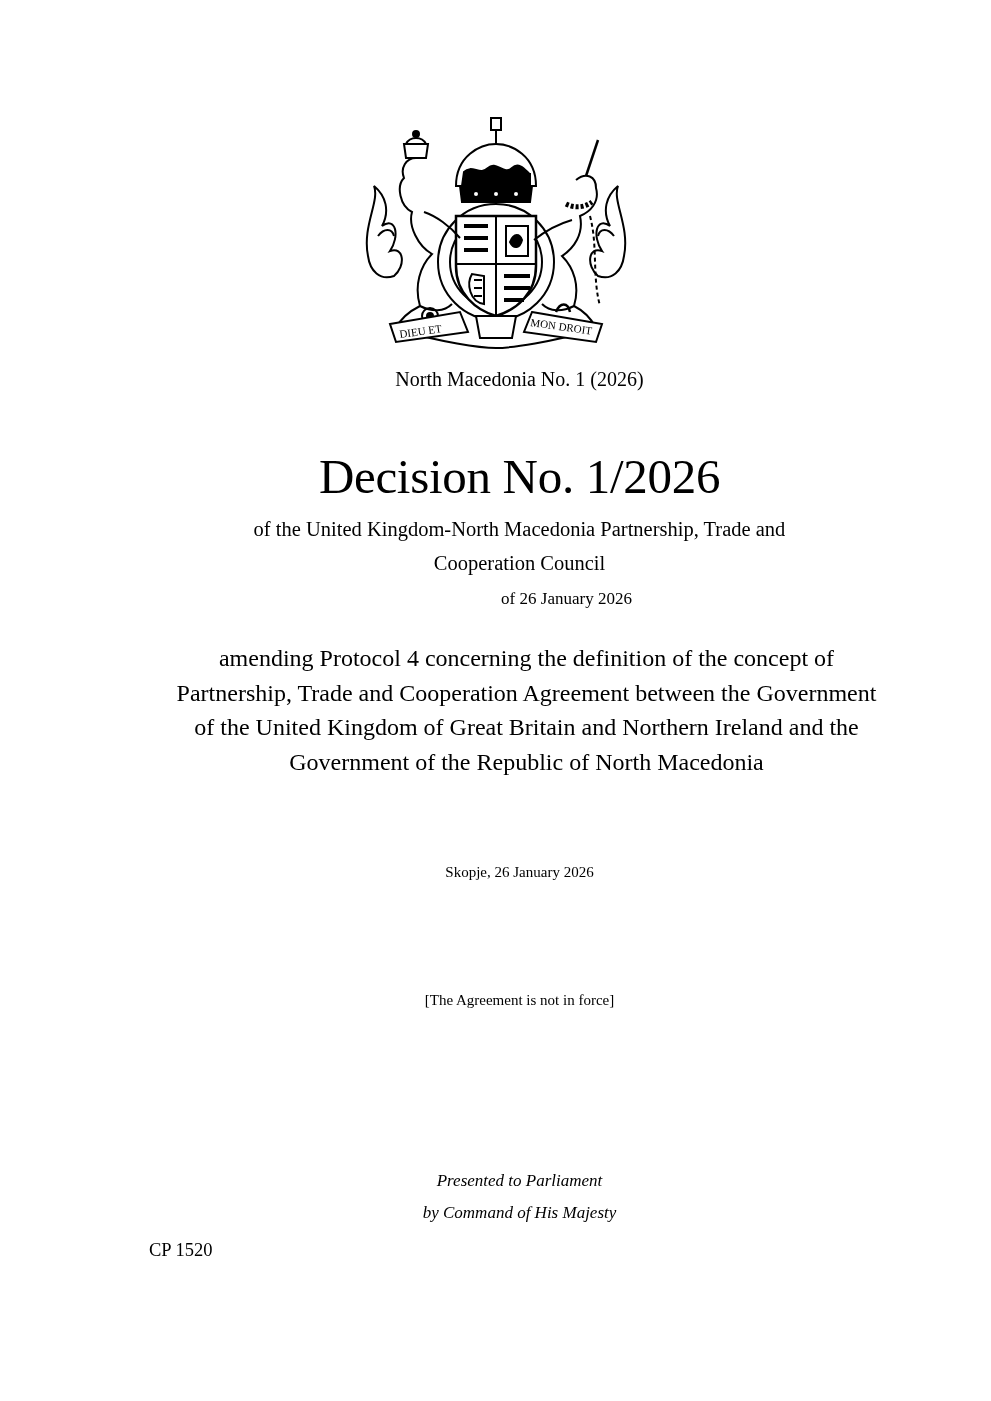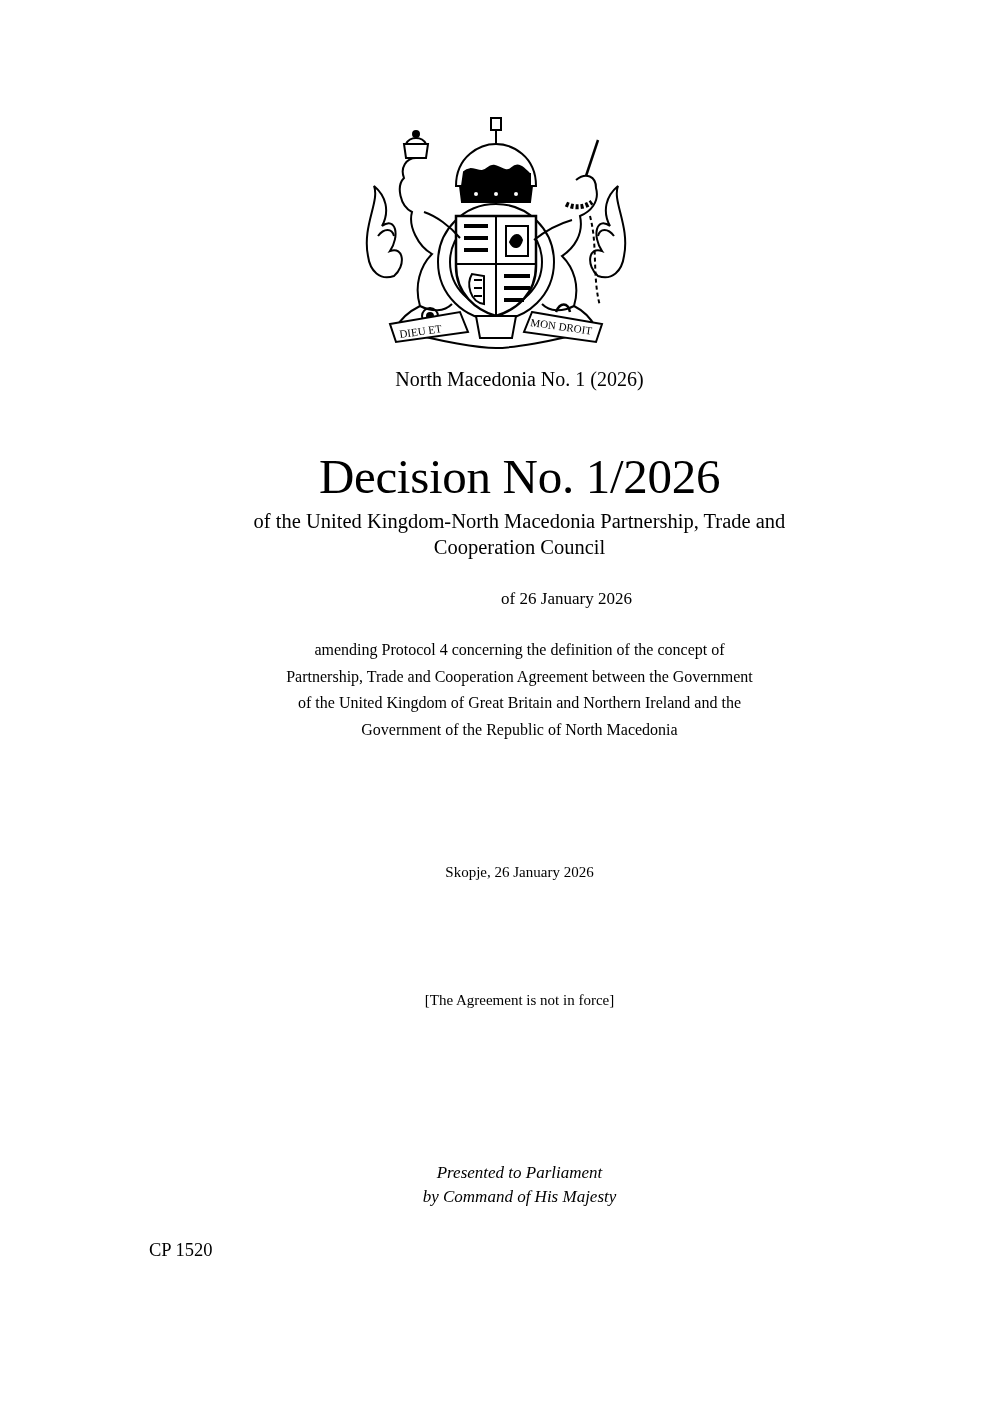--- a/index.html
+++ b/index.html
@@ -55,23 +55,23 @@
       line-height: 26px;
     }
     .date {
       top: 588px;
       font-size: 17px;
       line-height: 22px;
       margin-left: 47px;
     }
     .amending {
       top: 637px;
-      left: 140px;
+      left: 147px;
       width: 711px;
-      font-size: 16px;
+      font-size: 24px;
       line-height: 26.5px;
     }
     .place-date {
       top: 862px;
       font-size: 15px;
       line-height: 20px;
     }
     .status {
       top: 990px;
       font-size: 15px;
@@ -84,21 +84,21 @@
       font-style: italic;
     }
     .cp {
       position: absolute;
       left: 149px;
       top: 1210px;
       font-size: 18.5px;
       line-height: 24px;
       margin-top: 28px;
     }
-    .line { display: block; }
+    .line { display: block; margin-top: 8px; }
   </style>
 </head>
 <body>
 
 <div class="page">
 
   <svg class="crest" viewBox="0 0 272 236" xmlns="http://www.w3.org/2000/svg">
     <g fill="none" stroke="#000" stroke-width="2">
 
       <path d="M8 140 C 2 110, 20 85, 14 70 C 26 80, 30 95, 22 110 C 36 100, 40 120, 30 135 C 44 130, 46 150, 34 160 C 20 165, 10 155, 8 140 Z"></path>

